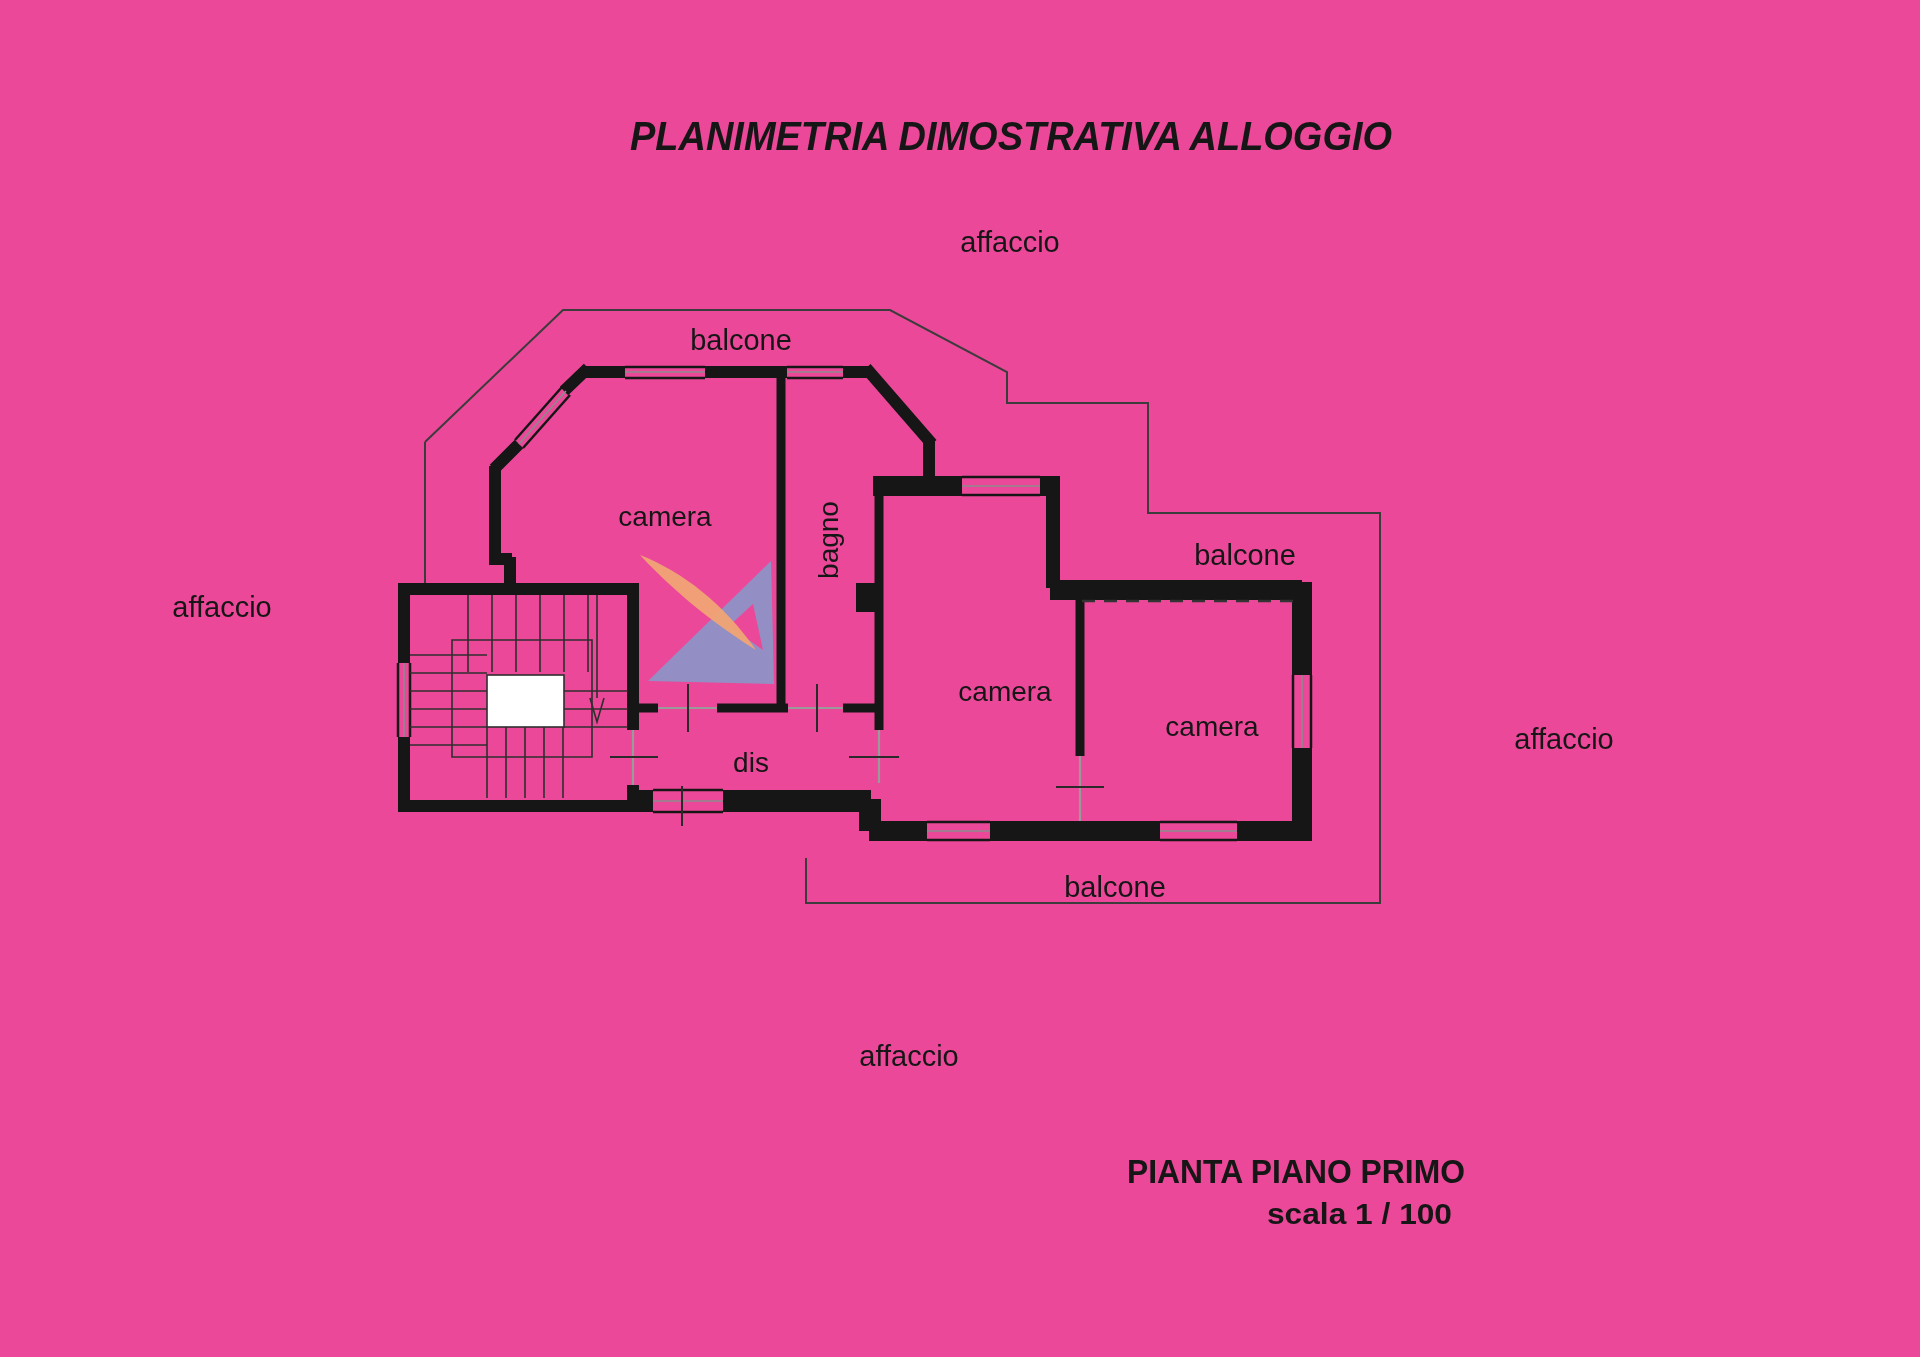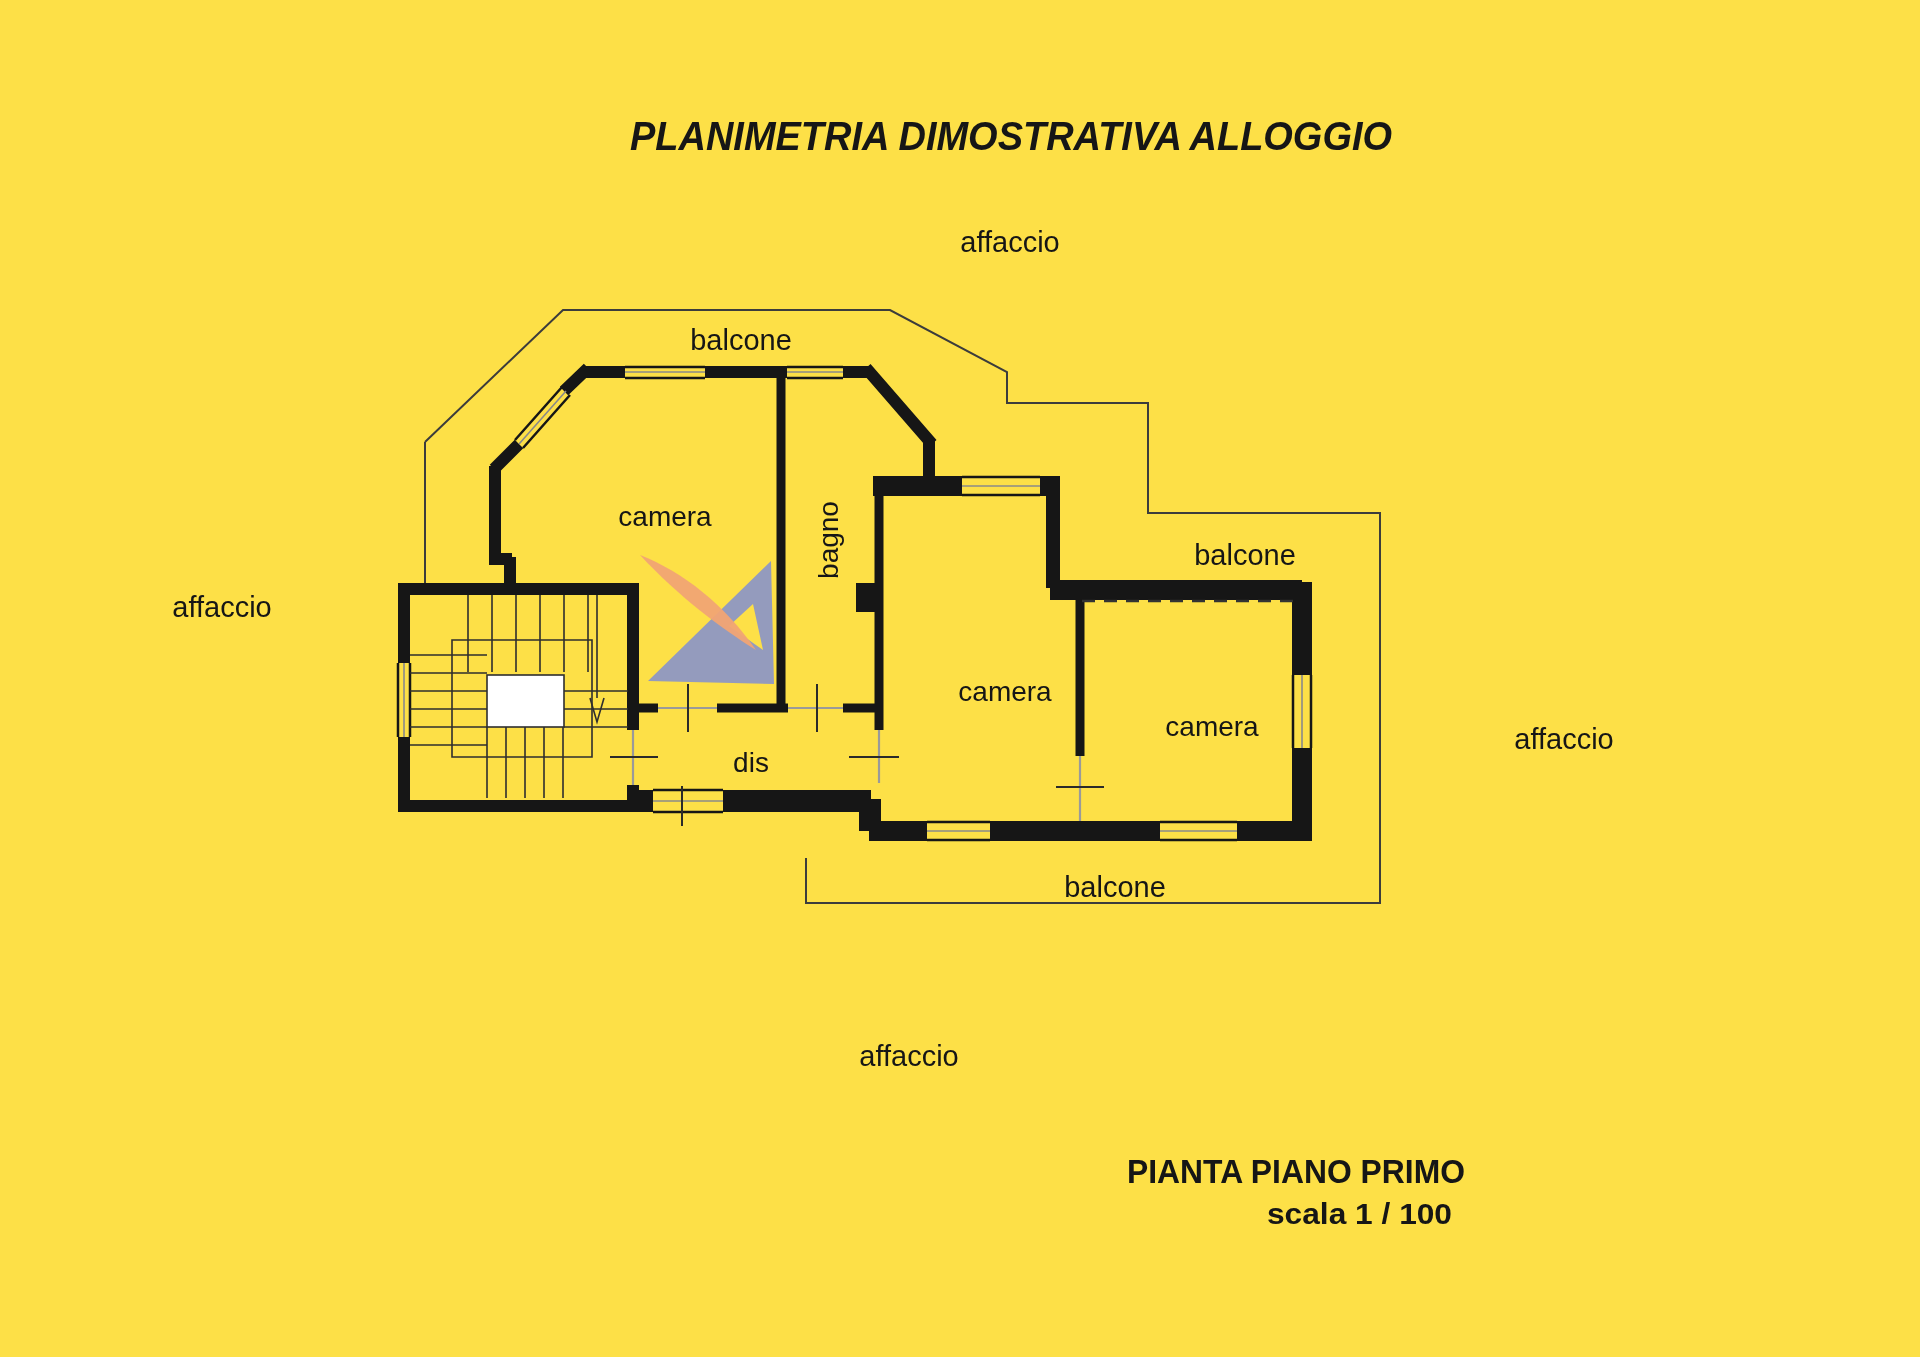--- a/index.html
+++ b/index.html
@@ -1,19 +1,19 @@
 <!DOCTYPE html>
 <html><head>
 <meta charset="utf-8">
 <style>
   html,body{margin:0;padding:0;background:#ffffff;}
   .page{
     position:relative;
     width:1920px;height:1357px;
-    background:#fde047;
+    background:#ec4899;
     font-family:"Liberation Sans", sans-serif;
     overflow:hidden;
   }
   svg{position:absolute;left:0;top:0;}
   text{fill:#161616;}
   .room-label{font-size:28px;}
   .zone-label{font-size:29px;}
   .title-label{font-size:40px;font-weight:bold;font-style:italic;}
   .footer-main{font-size:33px;font-weight:bold;}
   .footer-scale{font-size:30px;font-weight:bold;}

